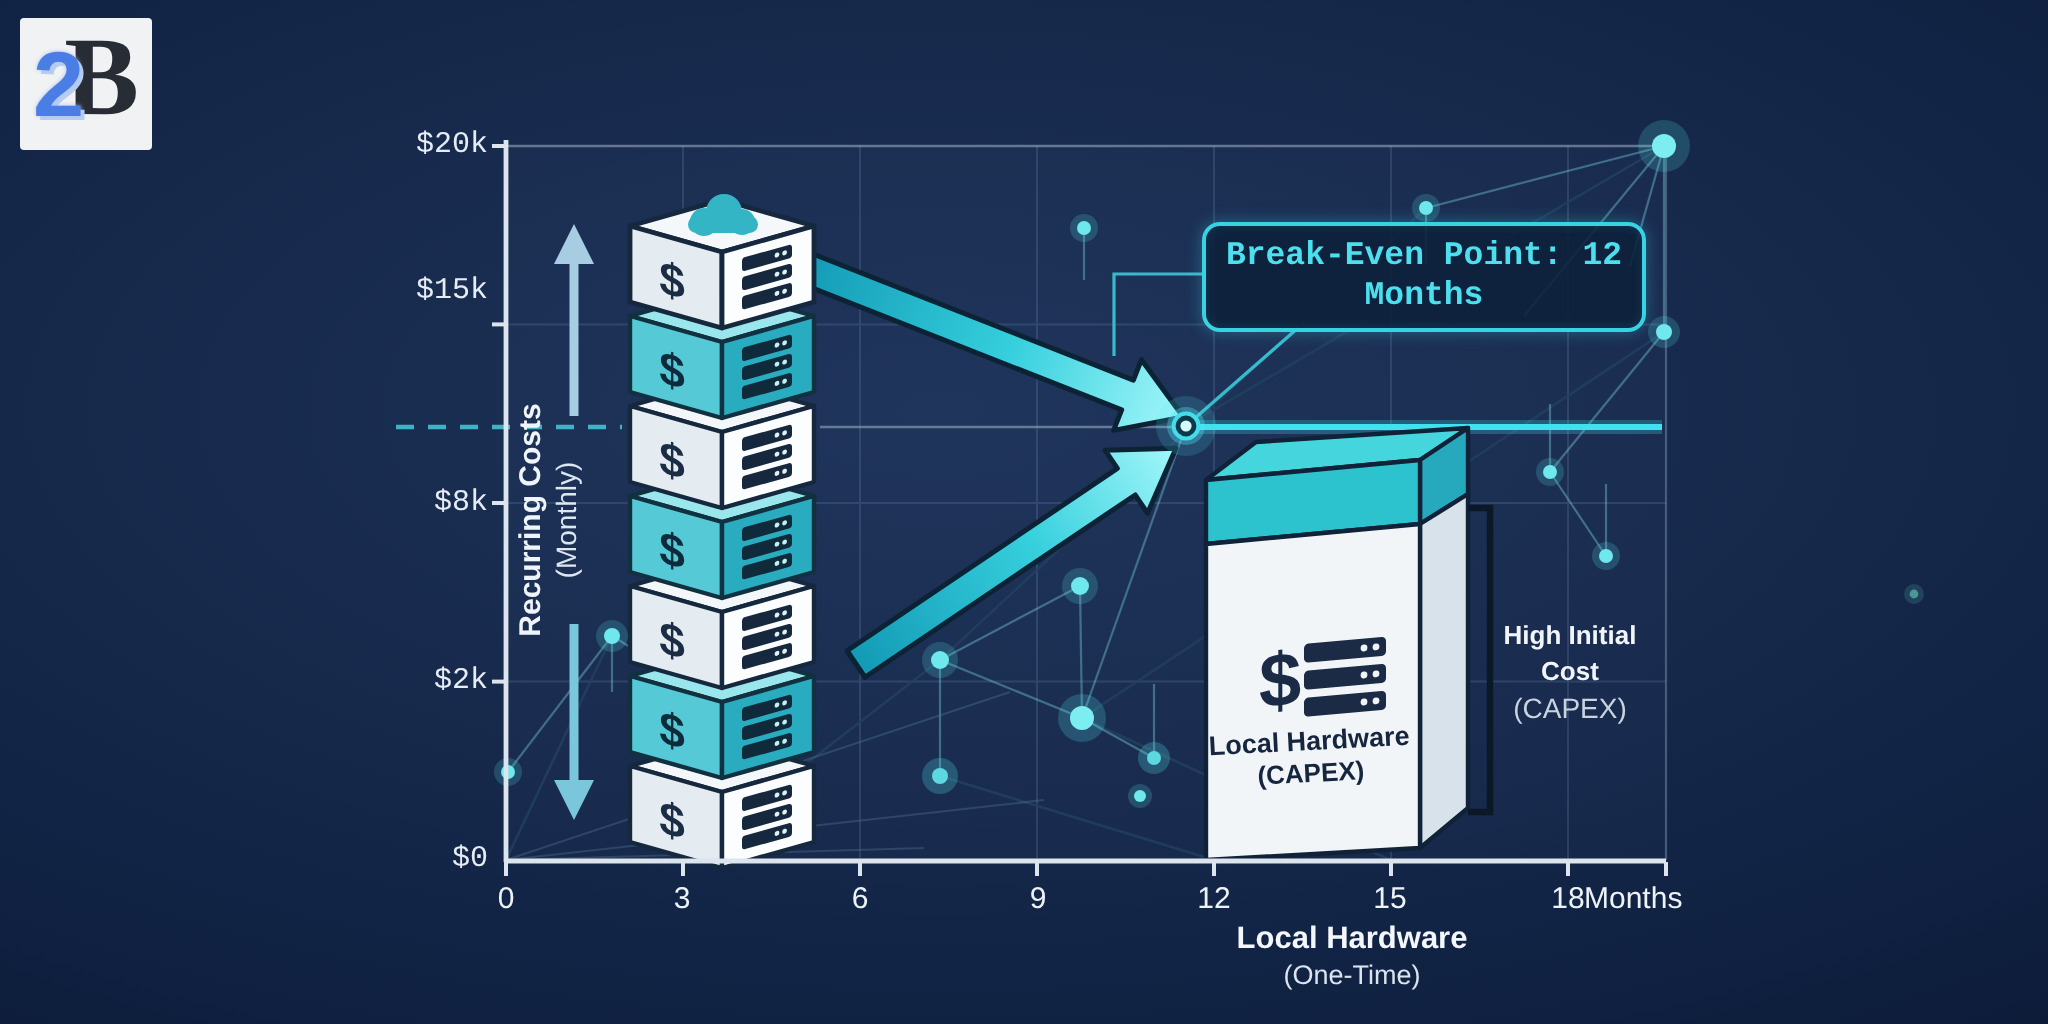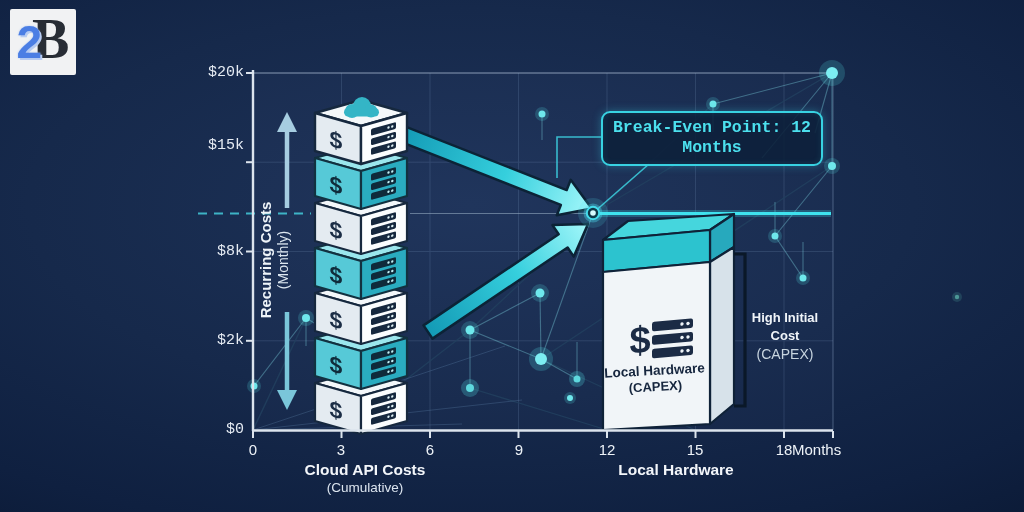--- a/index.html
+++ b/index.html
@@ -374,26 +374,23 @@
 
 <div class="lbl xtick" style="left:223px">0</div>
 <div class="lbl xtick" style="left:311px">3</div>
 <div class="lbl xtick" style="left:400px">6</div>
 <div class="lbl xtick" style="left:489px">9</div>
 <div class="lbl xtick" style="left:577px">12</div>
 <div class="lbl xtick" style="left:665px">15</div>
 <div class="lbl xtick" style="left:754px">18</div>
 <div class="lbl xunit">Months</div>
 
-<div class="lbl caption" style="left:253px">
-  <div class="cap-title">Cloud API Costs</div>
-  <div class="cap-sub">(Cumulative)</div>
-</div>
 <div class="lbl caption" style="left:564px">
   <div class="cap-title">Local Hardware</div>
+  <div class="cap-sub">(One-Time)</div>
 </div>
 
 <div class="lbl callout">
   <div class="callout-title">Break-Even Point: 12 Months</div>
 </div>
 
 
 <div class="lbl highcost">
   <div class="hc-b">High Initial</div>
   <div class="hc-b">Cost</div>

